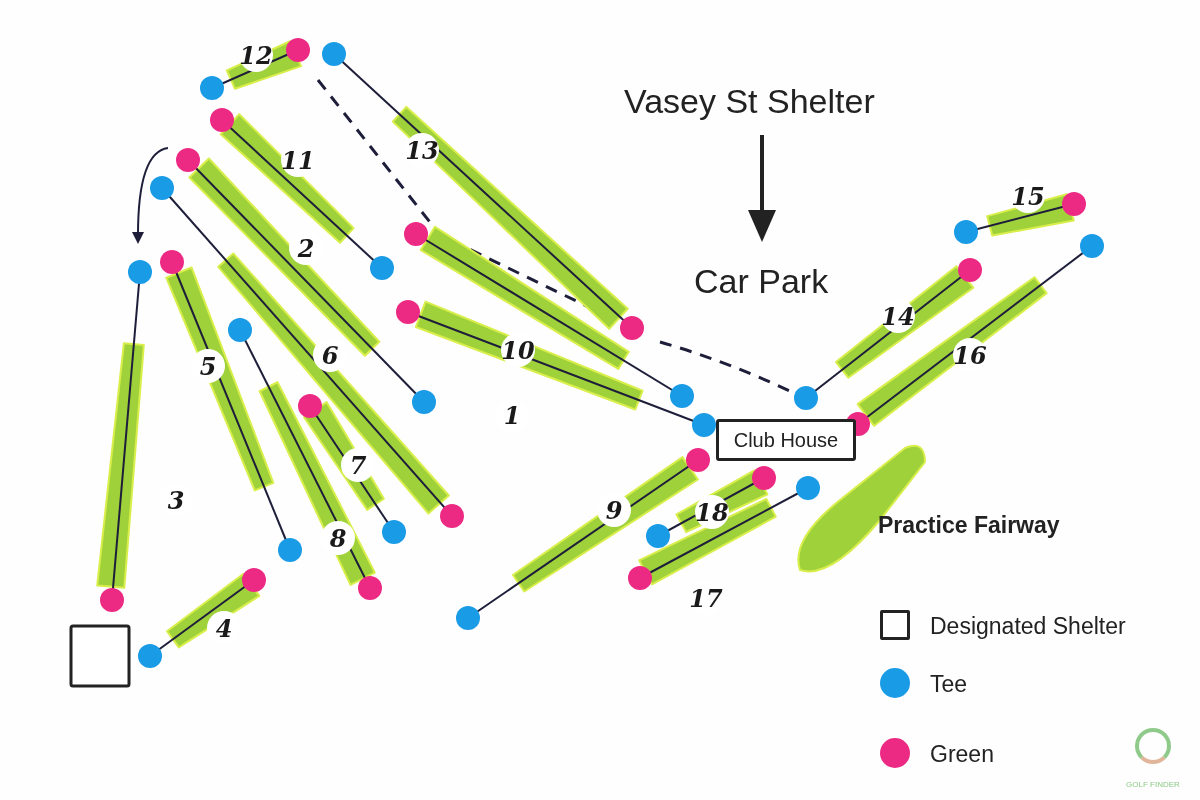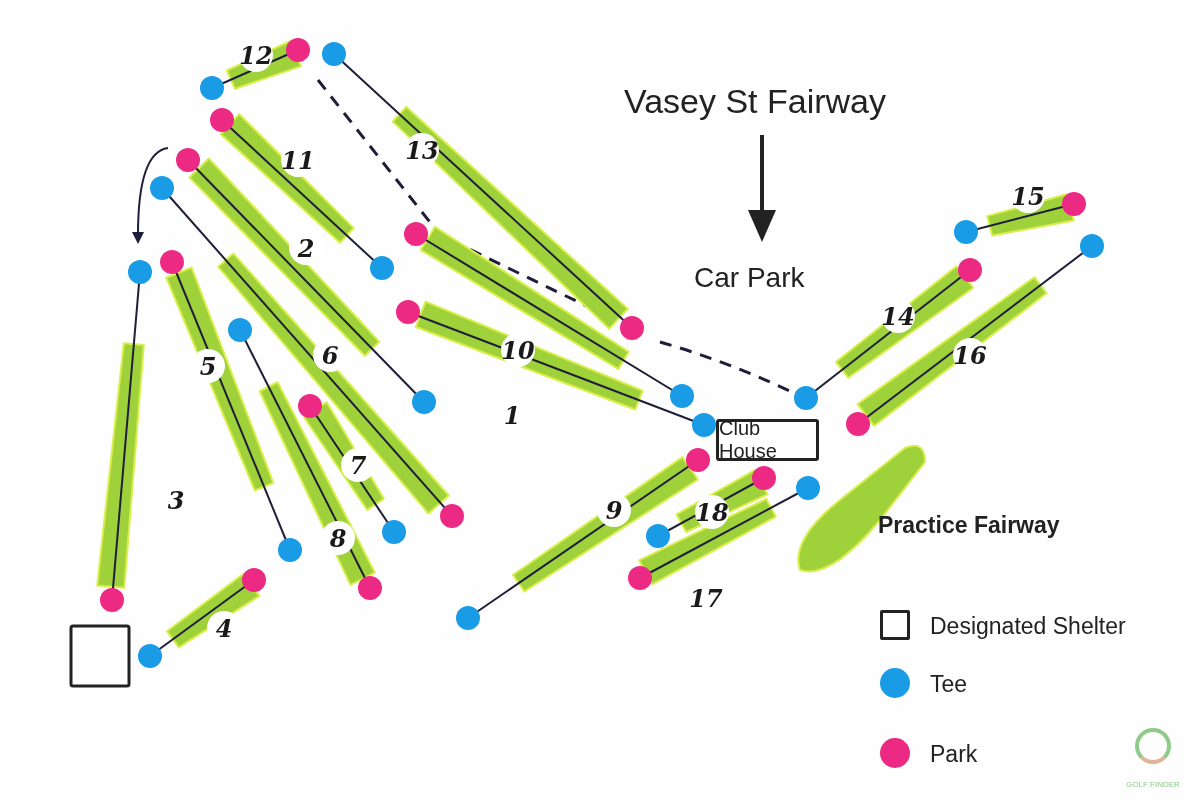--- a/index.html
+++ b/index.html
@@ -1,22 +1,22 @@
 <!DOCTYPE html>
 <html><head>
 <meta charset="utf-8">
 <style>
   html,body{margin:0;padding:0;background:#fff;}
   #map{position:relative;width:1200px;height:800px;overflow:hidden;background:#fdfefd;font-family:"Liberation Sans",sans-serif;}
   svg{position:absolute;left:0;top:0;}
   .lbl{position:absolute;color:#222;font-family:"Liberation Sans",sans-serif;}
   .entrance{left:624px;top:82px;font-size:34px;}
-  .carpark{left:694px;top:262px;font-size:28px;}
+  .carpark{left:694px;top:262px;font-size:34px;}
   .practice{left:878px;top:512px;font-size:23px;font-weight:bold;}
-  .clubhouse{position:absolute;left:716px;top:419px;width:103px;height:42px;border:3px solid #222;border-radius:3px;background:#fff;font-size:20px;display:flex;align-items:center;justify-content:center;box-sizing:border-box;color:#222;}
+  .clubhouse{position:absolute;left:716px;top:419px;width:140px;height:42px;border:3px solid #222;border-radius:3px;background:#fff;font-size:20px;display:flex;align-items:center;justify-content:center;box-sizing:border-box;color:#222;}
   .legend-row{position:absolute;left:880px;display:flex;align-items:flex-end;font-size:23px;color:#222;}
   .legend-row .sw{width:30px;height:30px;margin-right:20px;box-sizing:border-box;}
   .sw.box{border:3px solid #222;border-radius:2px;}
   .sw.dot{border-radius:50%;}
   .logo{position:absolute;left:1118px;top:728px;width:70px;text-align:center;}
   .logo .ring{width:36px;height:36px;margin:0 auto;border-radius:50%;border:4px solid #8fca8a;border-bottom-color:#e0b59a;box-sizing:border-box;}
   .logo .txt{font-size:8px;color:#8fca8a;margin-top:16px;}
 </style>
 </head>
 <body>
@@ -134,35 +134,35 @@
       <circle cx="706" cy="598" r="17" fill="#fff"></circle>
       <text x="706" y="607" text-anchor="middle" font-size="24" font-style="italic" font-weight="bold" font-family="&quot;DejaVu Serif&quot;, serif" fill="#1a1a1a">17</text>
       <polygon points="686.1201141538938,532.0126224191852 767.4401826462299,494.3561958706962 754.383872147639,470.4946628905127 676.5198858461063,514.4673775808149" fill="#9fd23a" stroke="#d9ee4a" stroke-width="2" stroke-linejoin="round"></polygon>
       <line x1="658" y1="536" x2="764" y2="478" stroke="#1e1e3a" stroke-width="2"></line>
       <circle cx="658" cy="536" r="12" fill="#1a9be6"></circle>
       <circle cx="764" cy="478" r="12" fill="#ec2a84"></circle>
       <circle cx="712" cy="512" r="17" fill="#fff"></circle>
       <text x="712" y="521" text-anchor="middle" font-size="24" font-style="italic" font-weight="bold" font-family="&quot;DejaVu Serif&quot;, serif" fill="#1a1a1a">18</text>
     </svg>
 
-  <div class="lbl entrance">Vasey St Fairway</div>
+  <div class="lbl entrance">Vasey St Shelter</div>
   <div class="lbl carpark">Car Park</div>
   <div class="lbl practice">Practice Fairway</div>
   <div class="clubhouse">Club House</div>
 
   <div class="legend-row" style="top:610px">
     <div class="sw box"></div>
     <span>Designated Shelter</span>
   </div>
   <div class="legend-row" style="top:668px">
     <div class="sw dot" style="background:#1a9be6"></div>
     <span>Tee</span>
   </div>
   <div class="legend-row" style="top:738px">
     <div class="sw dot" style="background:#ec2a84"></div>
-    <span>Park</span>
+    <span>Green</span>
   </div>
 
   <div class="logo">
     <div class="ring"></div>
     <div class="txt">GOLF FINDER</div>
   </div>
 </div>
 
 </body></html>

